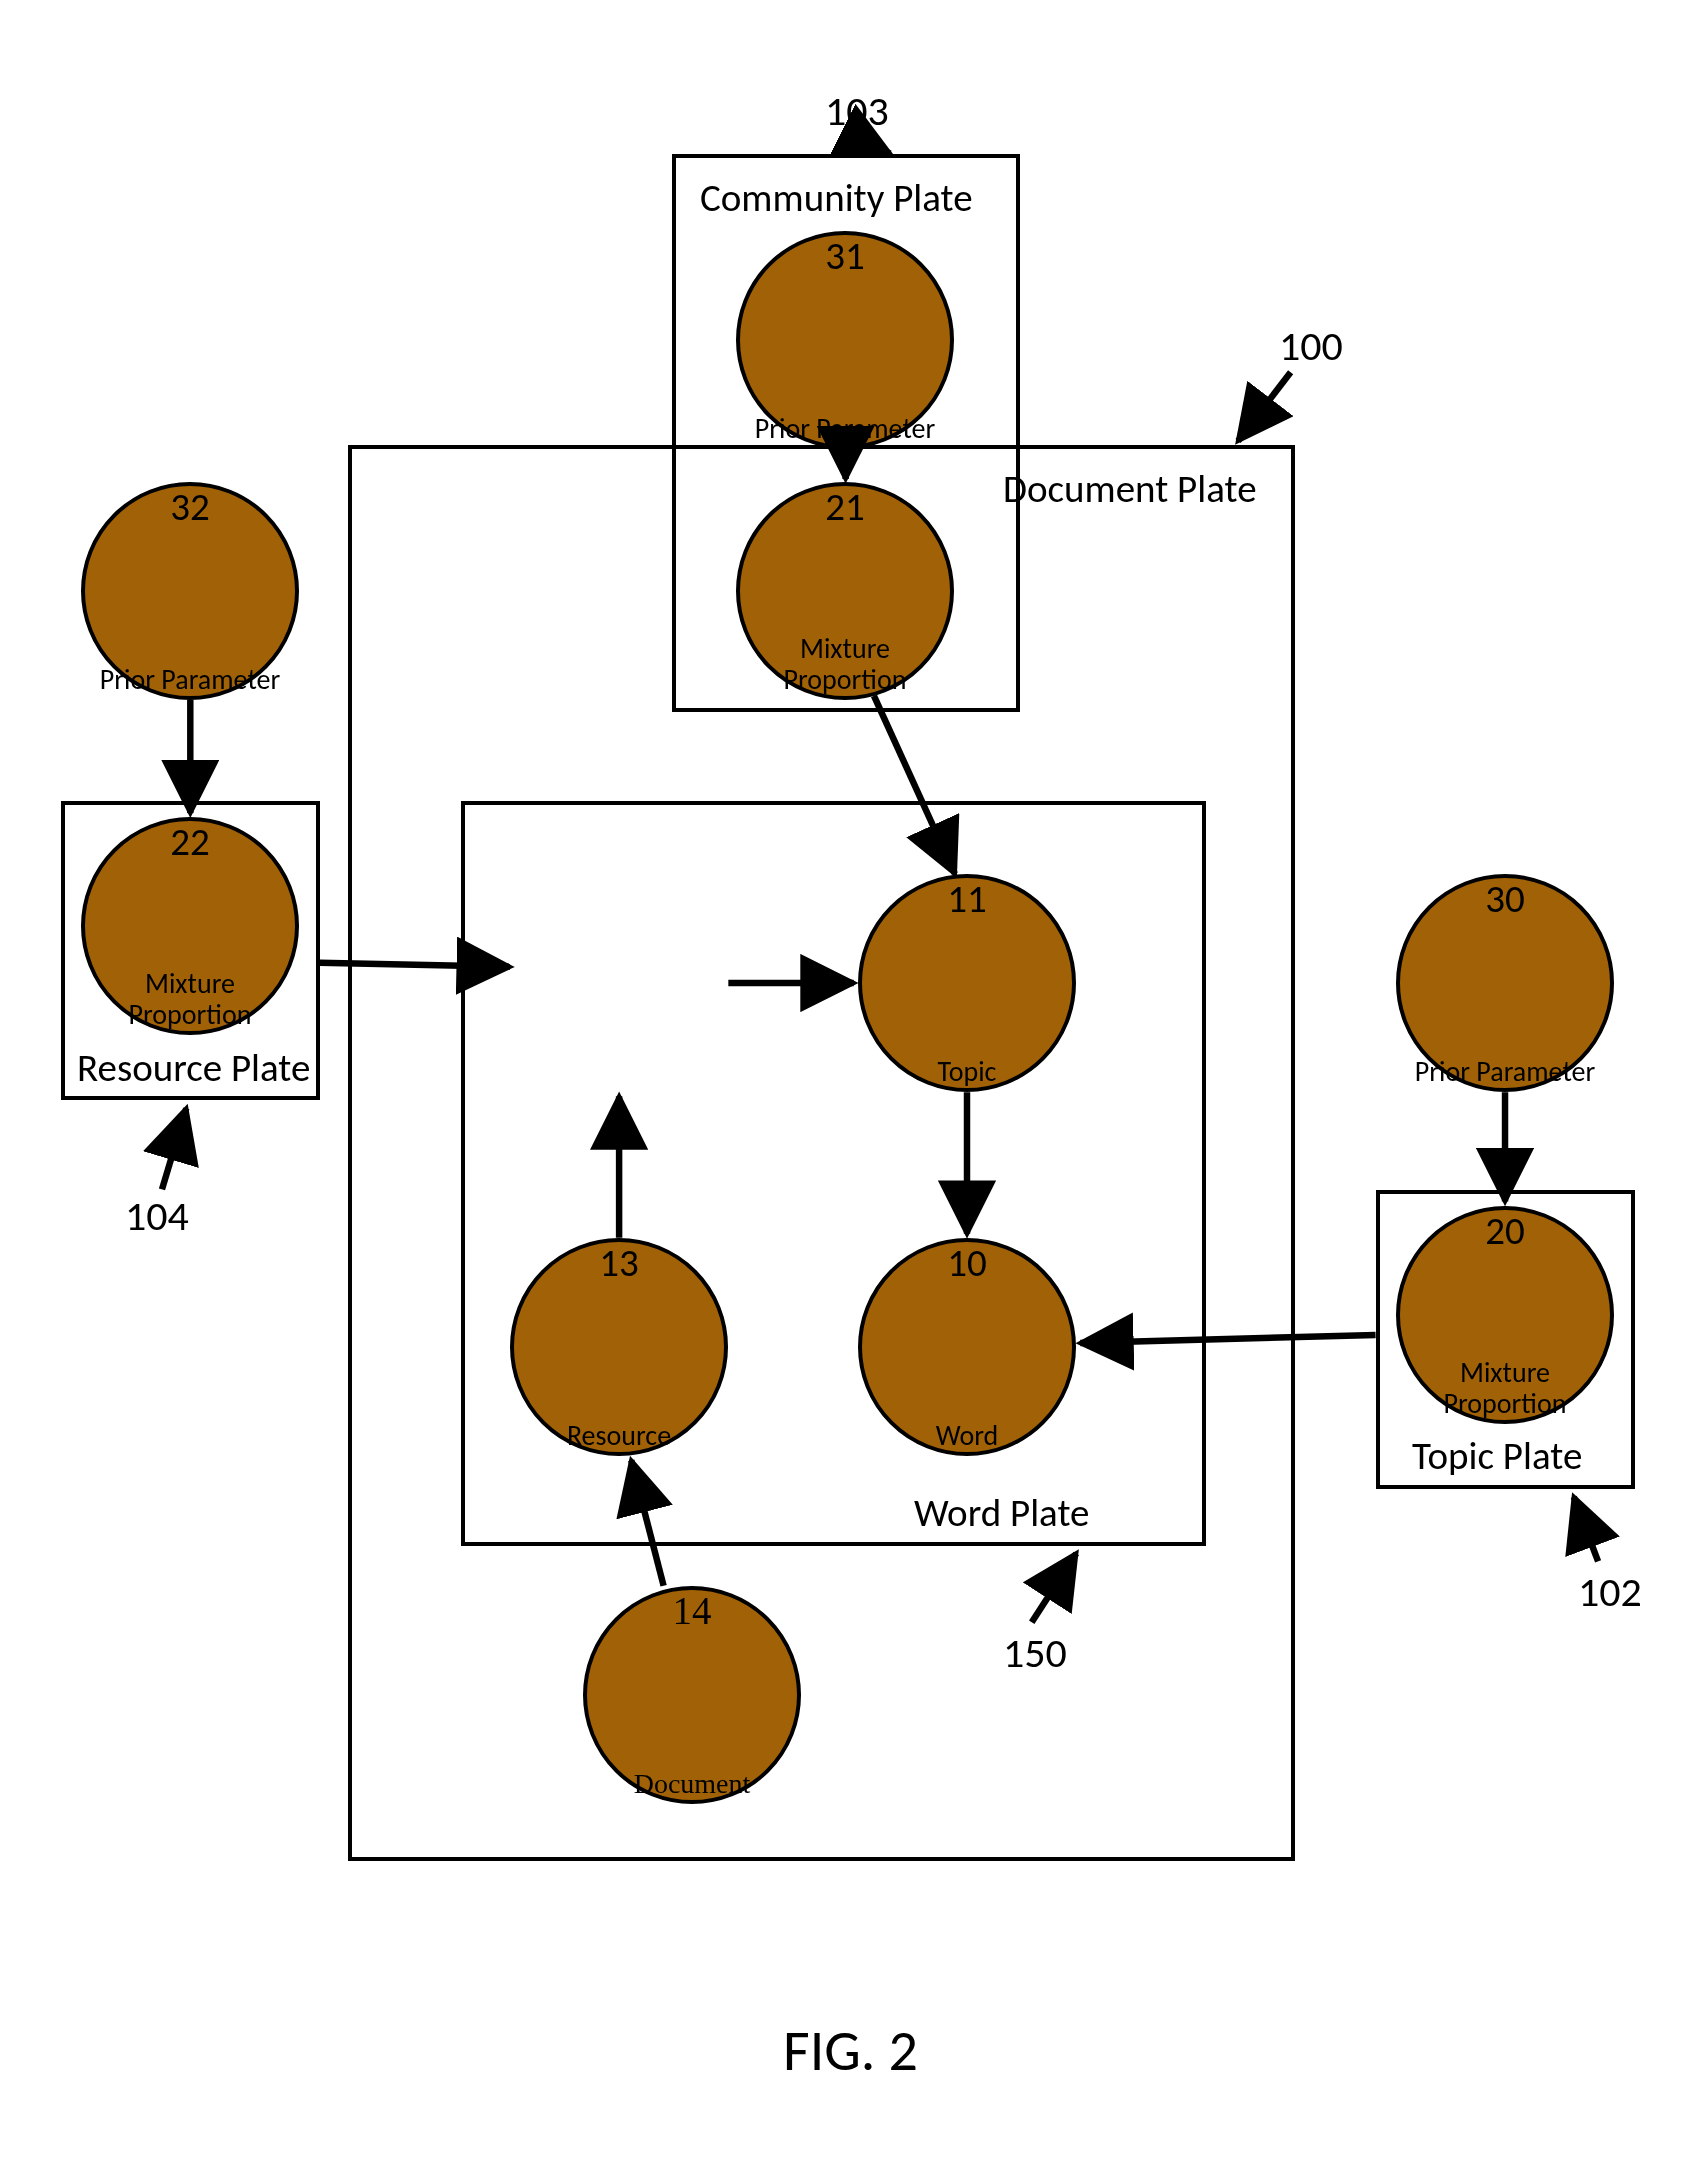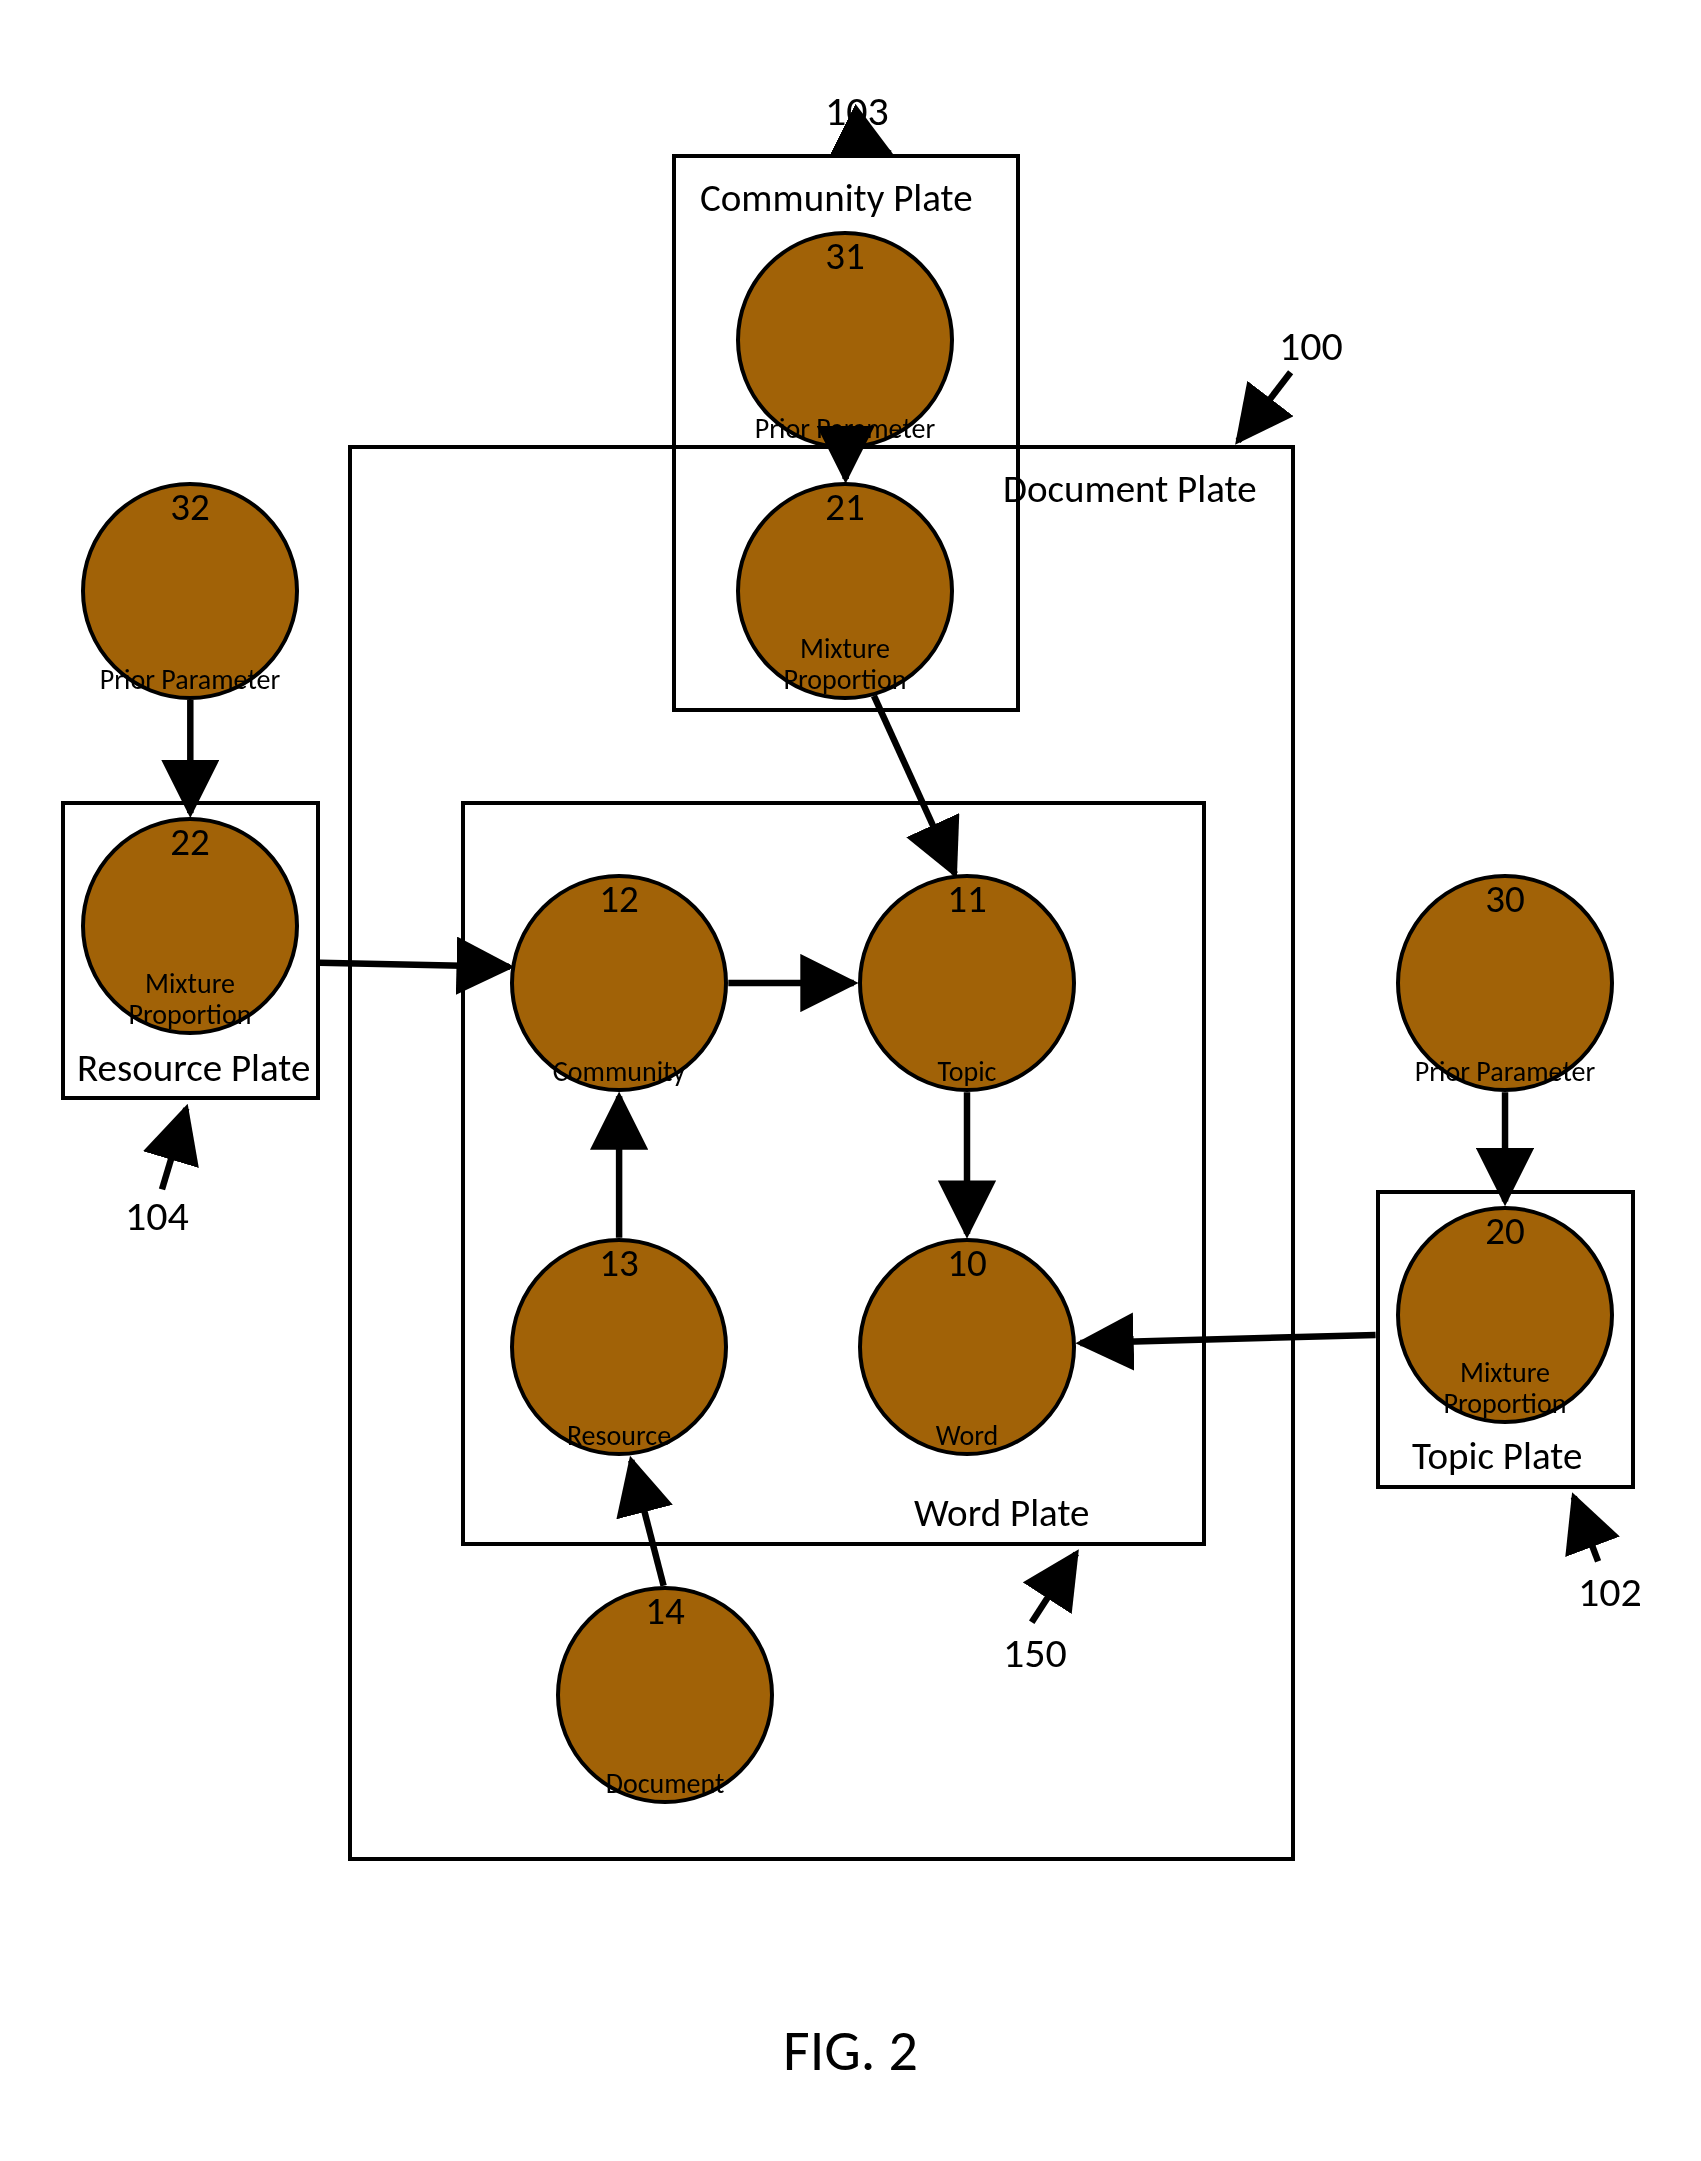--- a/index.html
+++ b/index.html
@@ -98,41 +98,37 @@
   <div class="node" style="left:81px; top:482px; width:218px; height:218px;">
     <span class="num">32</span>
     <span class="lbl">Prior Parameter</span>
   </div>
 
   <div class="node" style="left:81px; top:817px; width:218px; height:218px;">
     <span class="num">22</span>
     <span class="lbl">Mixture Proportion</span>
   </div>
 
-  <div class="node" style="left:510px; top:874px; width:218px; height:218px;">
-    <span class="num">12</span>
-    <span class="lbl">Community</span>
-  </div>
 
   <div class="node" style="left:858px; top:874px; width:218px; height:218px;">
     <span class="num">11</span>
     <span class="lbl">Topic</span>
   </div>
 
   <div class="node" style="left:510px; top:1238px; width:218px; height:218px;">
     <span class="num">13</span>
     <span class="lbl">Resource</span>
   </div>
 
   <div class="node" style="left:858px; top:1238px; width:218px; height:218px;gap:20px;">
     <span class="num">10</span>
     <span class="lbl">Word</span>
   </div>
 
-  <div class="node" style="left:556px; top:1586px; width:218px; height:218px;">
+  <div class="node" style="left:583px; top:1586px; width:218px; height:218px;font-family:Liberation Serif, serif;">
     <span class="num">14</span>
     <span class="lbl">Document</span>
   </div>
 
   <div class="node" style="left:1396px; top:874px; width:218px; height:218px;">
     <span class="num">30</span>
     <span class="lbl">Prior Parameter</span>
   </div>
 
   <div class="node" style="left:1396px; top:1206px; width:218px; height:218px;">

